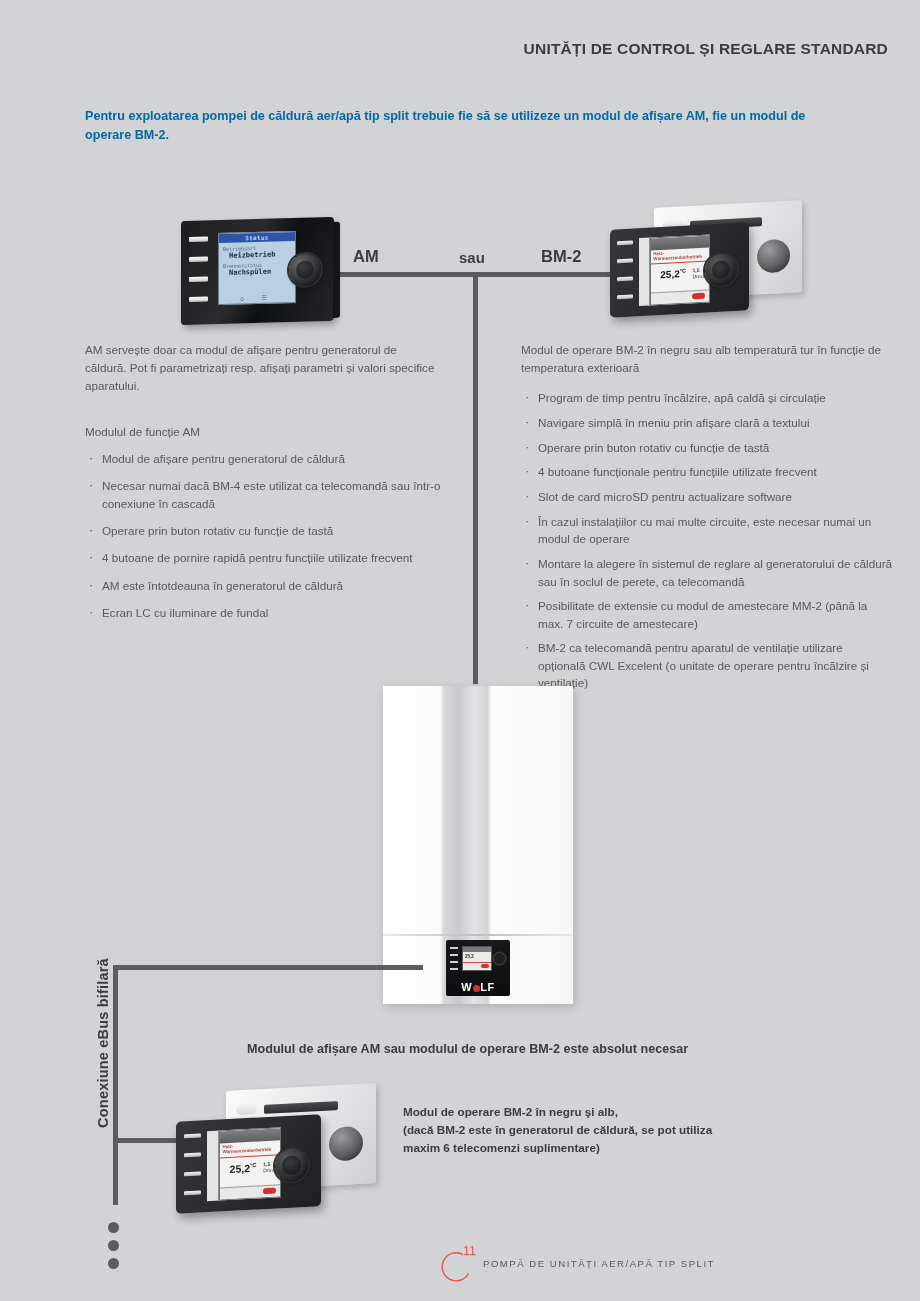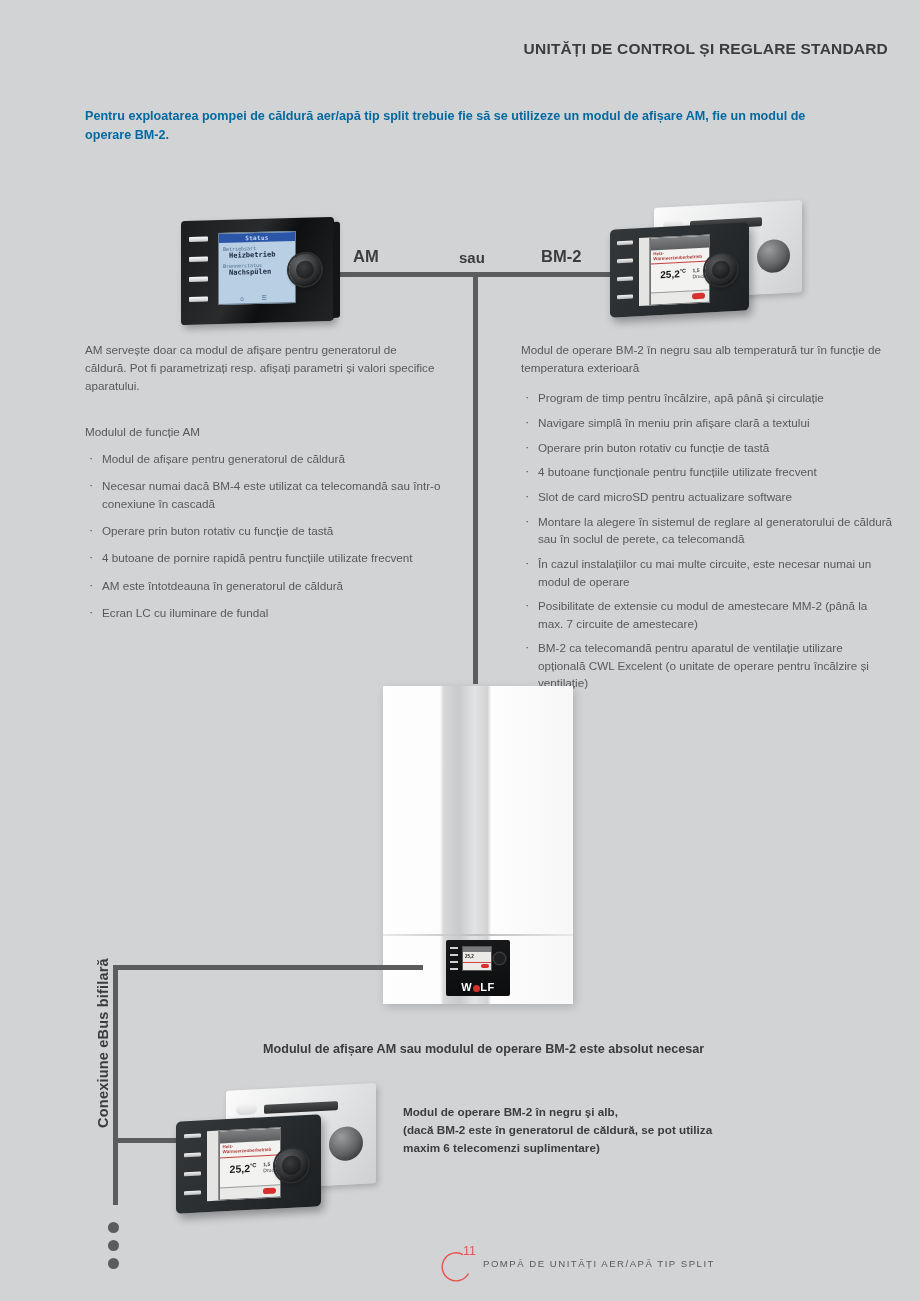--- a/index.html
+++ b/index.html
@@ -241,21 +241,21 @@
     font-size: 11px; font-weight: bold; color: #fff; letter-spacing: .5px;
     font-family: "Liberation Sans", sans-serif;
   }
   .bp-logo .o {
     display: inline-block; width: 7px; height: 7px; border-radius: 50%;
     background: #d8302c; margin: 0 .5px; vertical-align: -1px;
   }
 
   
   .bottom-head {
-    position: absolute; left: 263px; top: 1042px;
+    position: absolute; left: 247px; top: 1042px;
     font-size: 12.6px; font-weight: bold; color: #3b3c3e;
   }
   .bottom-note {
     position: absolute; left: 403px; top: 1103px; width: 330px;
     font-size: 11.7px; font-weight: bold; line-height: 1.55; color: #3b3c3e;
   }
 
   
   .footer { position: absolute; left: 441px; top: 1251px; }
   .footer-ring {
@@ -347,27 +347,27 @@
       <li>Modul de afișare pentru generatorul de căldură</li>
       <li>Necesar numai dacă BM-4 este utilizat ca telecomandă sau într-o conexiune în cascadă</li>
       <li>Operare prin buton rotativ cu funcție de tastă</li>
       <li>4 butoane de pornire rapidă pentru funcțiile utilizate frecvent</li>
       <li>AM este întotdeauna în generatorul de căldură</li>
       <li>Ecran LC cu iluminare de fundal</li>
     </ul>
 
   <div class="col-lead" id="lead-right">Modul de operare BM-2 în negru sau alb temperatură tur în funcție de temperatura exterioară</div>
   <ul class="blist" id="list-right">
-      <li>Program de timp pentru încălzire, apă până și circulație</li>
+      <li>Program de timp pentru încălzire, apă caldă și circulație</li>
       <li>Navigare simplă în meniu prin afișare clară a textului</li>
       <li>Operare prin buton rotativ cu funcție de tastă</li>
       <li>4 butoane funcționale pentru funcțiile utilizate frecvent</li>
       <li>Slot de card microSD pentru actualizare software</li>
+      <li>În cazul instalațiilor cu mai multe circuite, este necesar numai un modul de operare</li>
       <li>Montare la alegere în sistemul de reglare al generatorului de căldură sau în soclul de perete, ca telecomandă</li>
-      <li>În cazul instalațiilor cu mai multe circuite, este necesar numai un modul de operare</li>
       <li>Posibilitate de extensie cu modul de amestecare MM-2 (până la max. 7 circuite de amestecare)</li>
       <li>BM-2 ca telecomandă pentru aparatul de ventilație utilizare opțională CWL Excelent (o unitate de operare pentru încălzire și ventilație)</li>
     </ul>
 
   <div class="boiler">
     <div class="boiler-body"></div>
     <div class="boiler-seam"></div>
     <div class="boiler-panel">
       <div class="bp-btns">
         <i></i>

